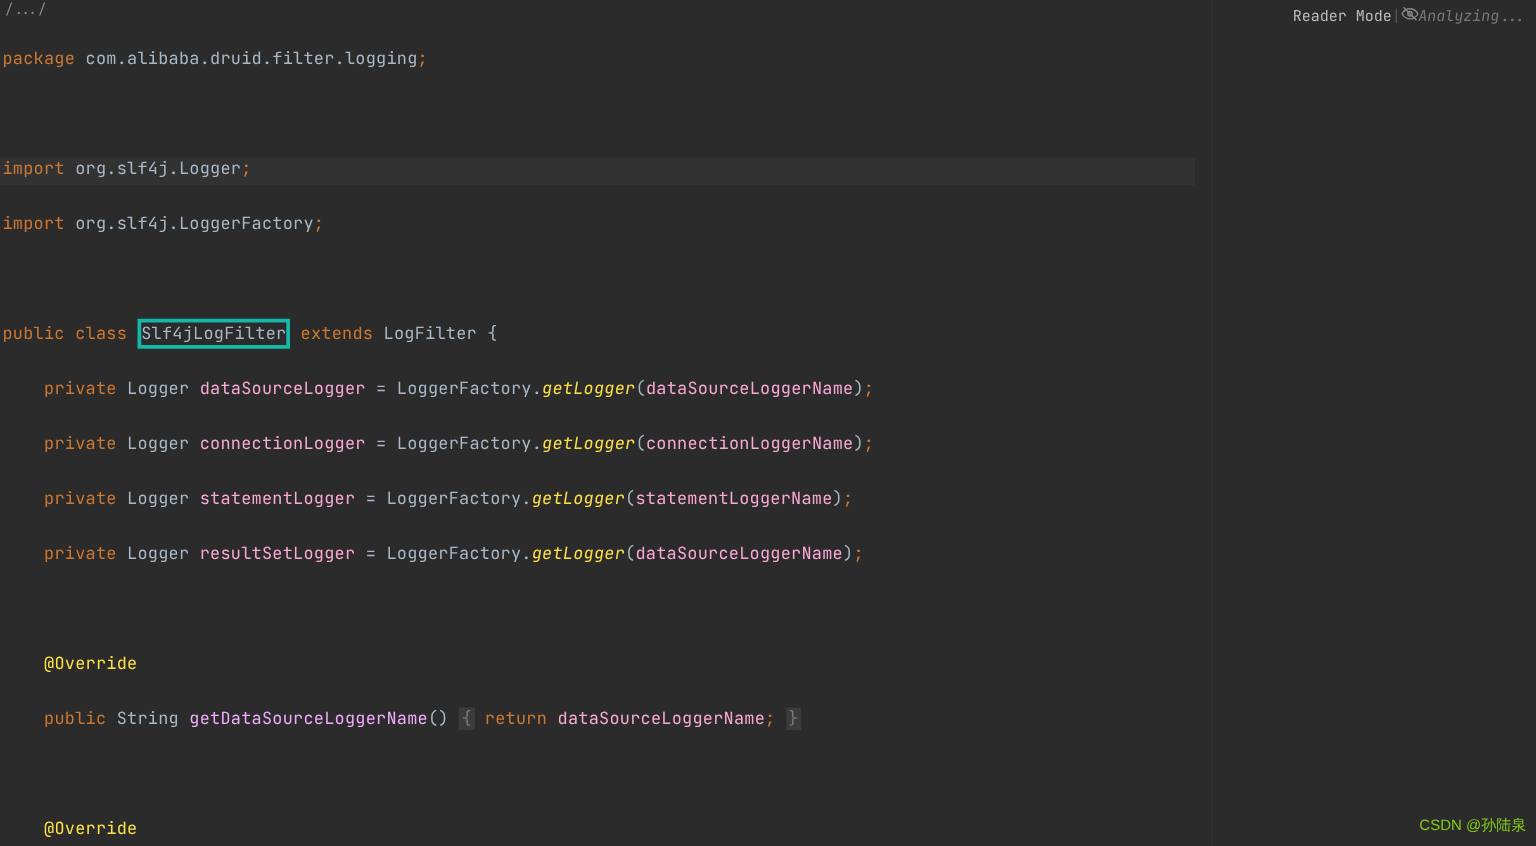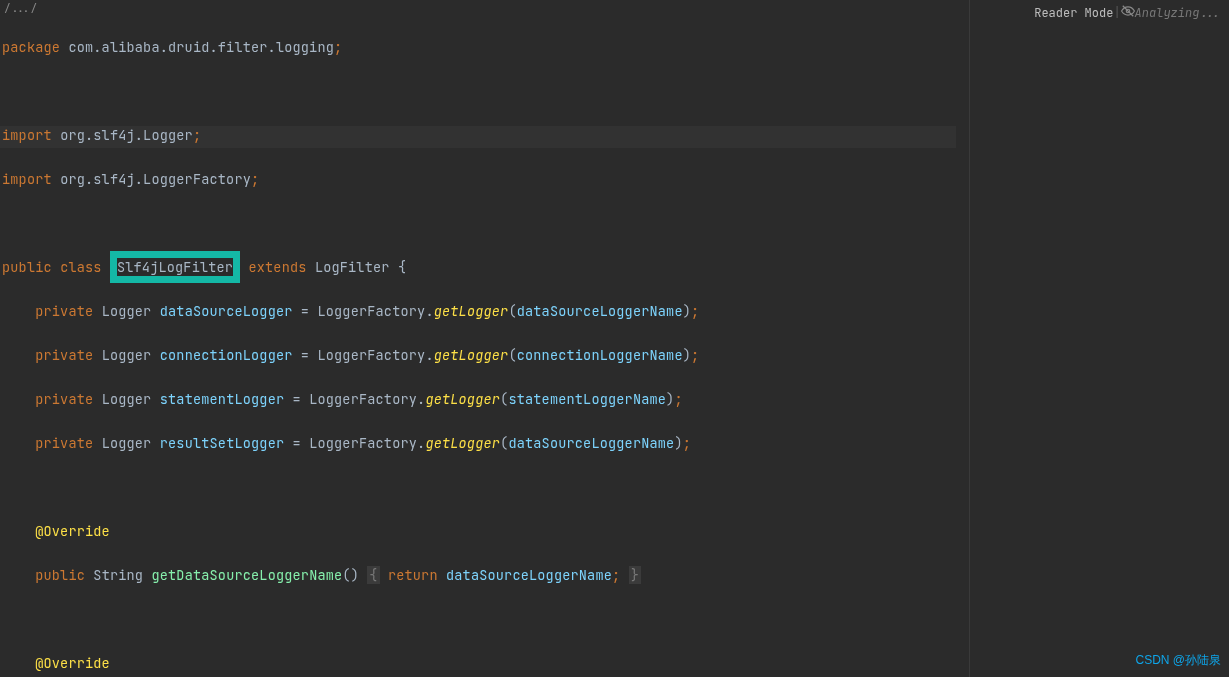--- a/index.html
+++ b/index.html
@@ -32,26 +32,26 @@
   .current-line {
     position: absolute;
     left: 0; right: 0;
     top: 126px;
     height: 22px;
     background: #323232;
     z-index: 0;
   }
   .code > div { position: relative; z-index: 1; }
   .kw { color: #cc7832; }           
-  .fld { color: #7dd3fc; }
-  .fn  { color: #86efac; }          
+  .fld { color: #f9a8d4; }
+  .fn  { color: #f0abfc; }          
   .it  { color: #fde047; font-style: italic; }
   .ann { color: #fde047; }          
   .hint-bg { background: #3b3b3b; color:#787878; padding:0 2px; }
-  .sel { border:7px solid #14b8a6; }
+  .sel { border:3px solid #14b8a6; }
   .rail {
     position: absolute;
     right: 0; top: 0; bottom:0;
     width: 13px;
     background: #2b2b2b;
   }
   .side {
     width: 259px;
     background: #2b2b2b;
     position: relative;
@@ -65,21 +65,21 @@
     color: #bbb;
   }
   .sep { color:#555; }
   .eye-icon { color:#888; display:inline-block; }
   .analyzing { color:#777; font-style: italic; }
   .watermark {
     position: absolute;
     right: 8px;
     bottom: 8px;
     font-size: 12px;
-    color: #0ea5e9;
+    color: #84cc16;
     font-family: Arial, sans-serif;
   }
 </style>
 </head>
 <body>
 
 <div class="editor">
   <div class="breadcrumb"><span>/.../</span></div>
   <div class="current-line"></div>
   <div class="code">

